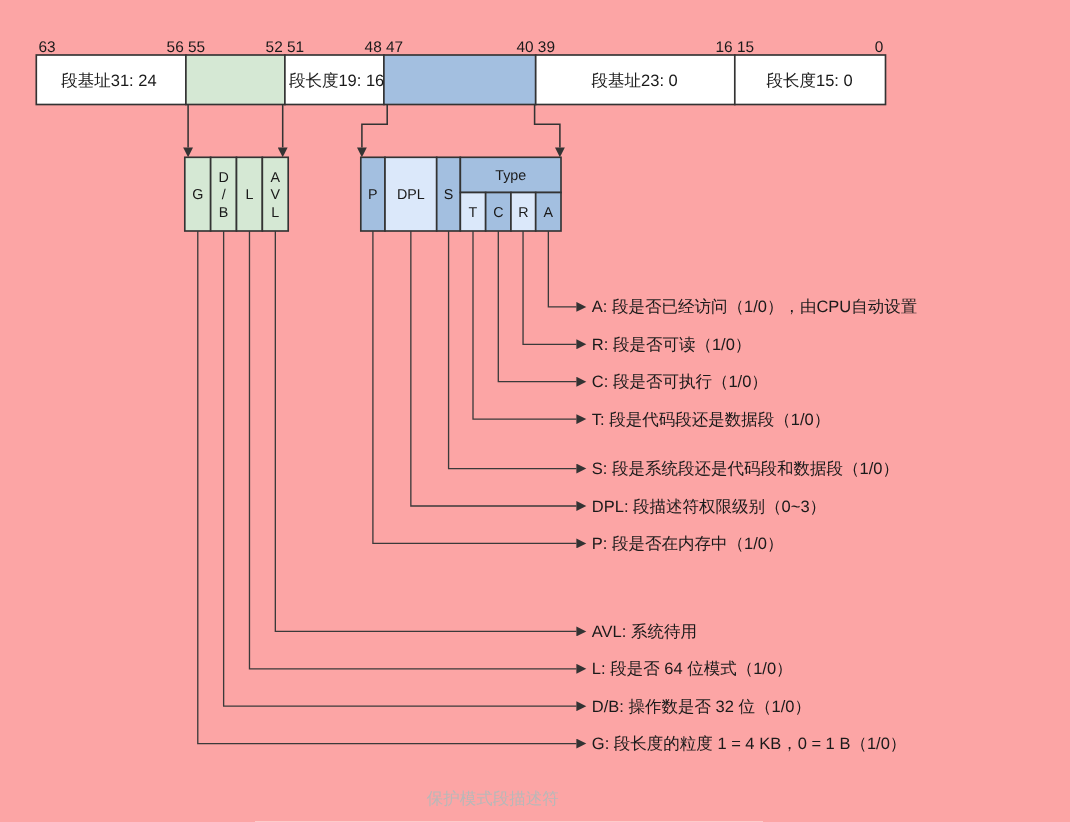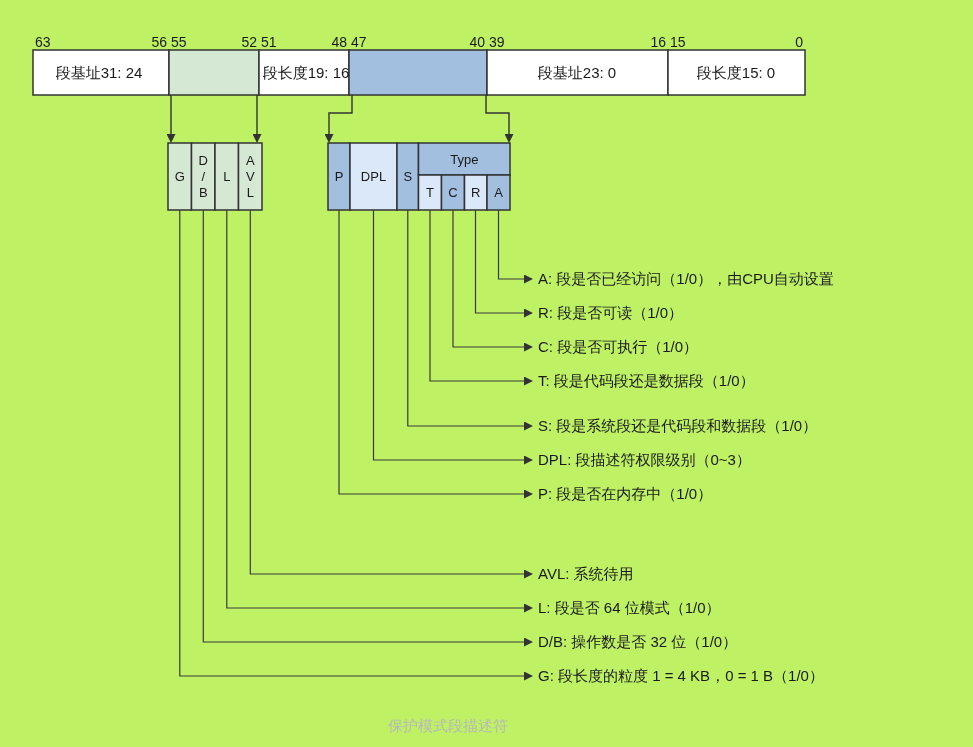--- a/index.html
+++ b/index.html
@@ -8,21 +8,21 @@
     background: #ffffff;
     width: 973px;
     height: 747px;
     overflow: hidden;
     font-family: "Liberation Sans", "DejaVu Sans", sans-serif;
   }
   .stage {
     position: relative;
     width: 973px;
     height: 747px;
-    background: #bef264;
+    background: #fca5a5;
   }
   svg { display: block; }
   svg text {
     fill: #1a1a1a;
     font-family: "Liberation Sans", "DejaVu Sans", sans-serif;
   }
   .bit-label   { font-size: 14px; }
   .field-label { font-size: 15px; }
   .cell-label  { font-size: 13px; }
   .anno-label  { font-size: 15px; }

